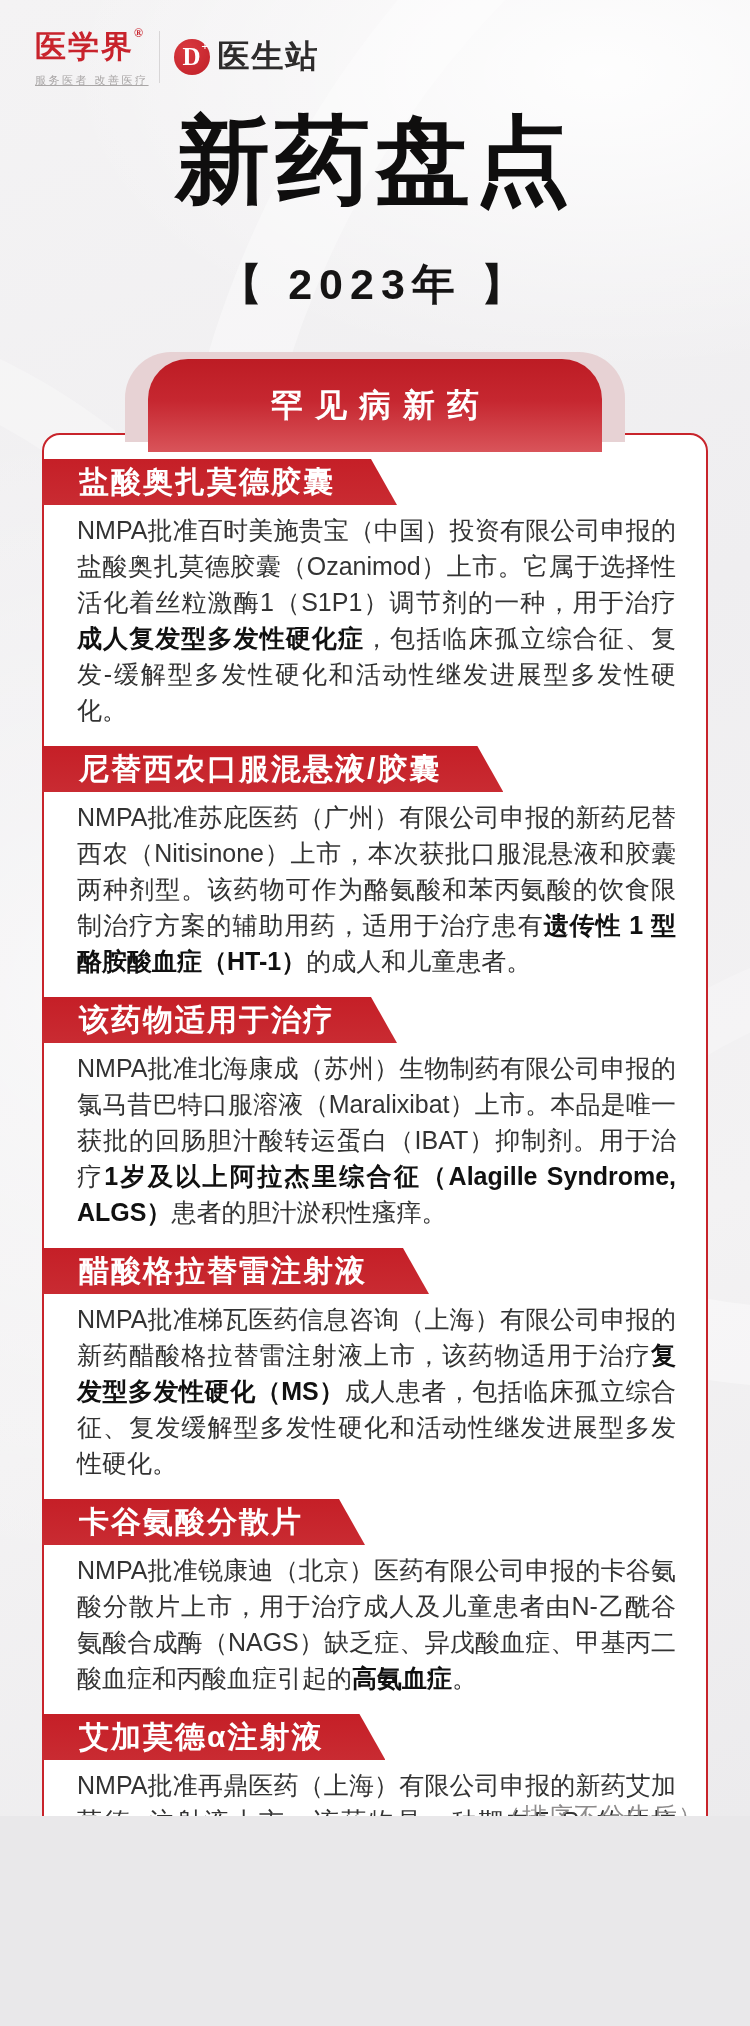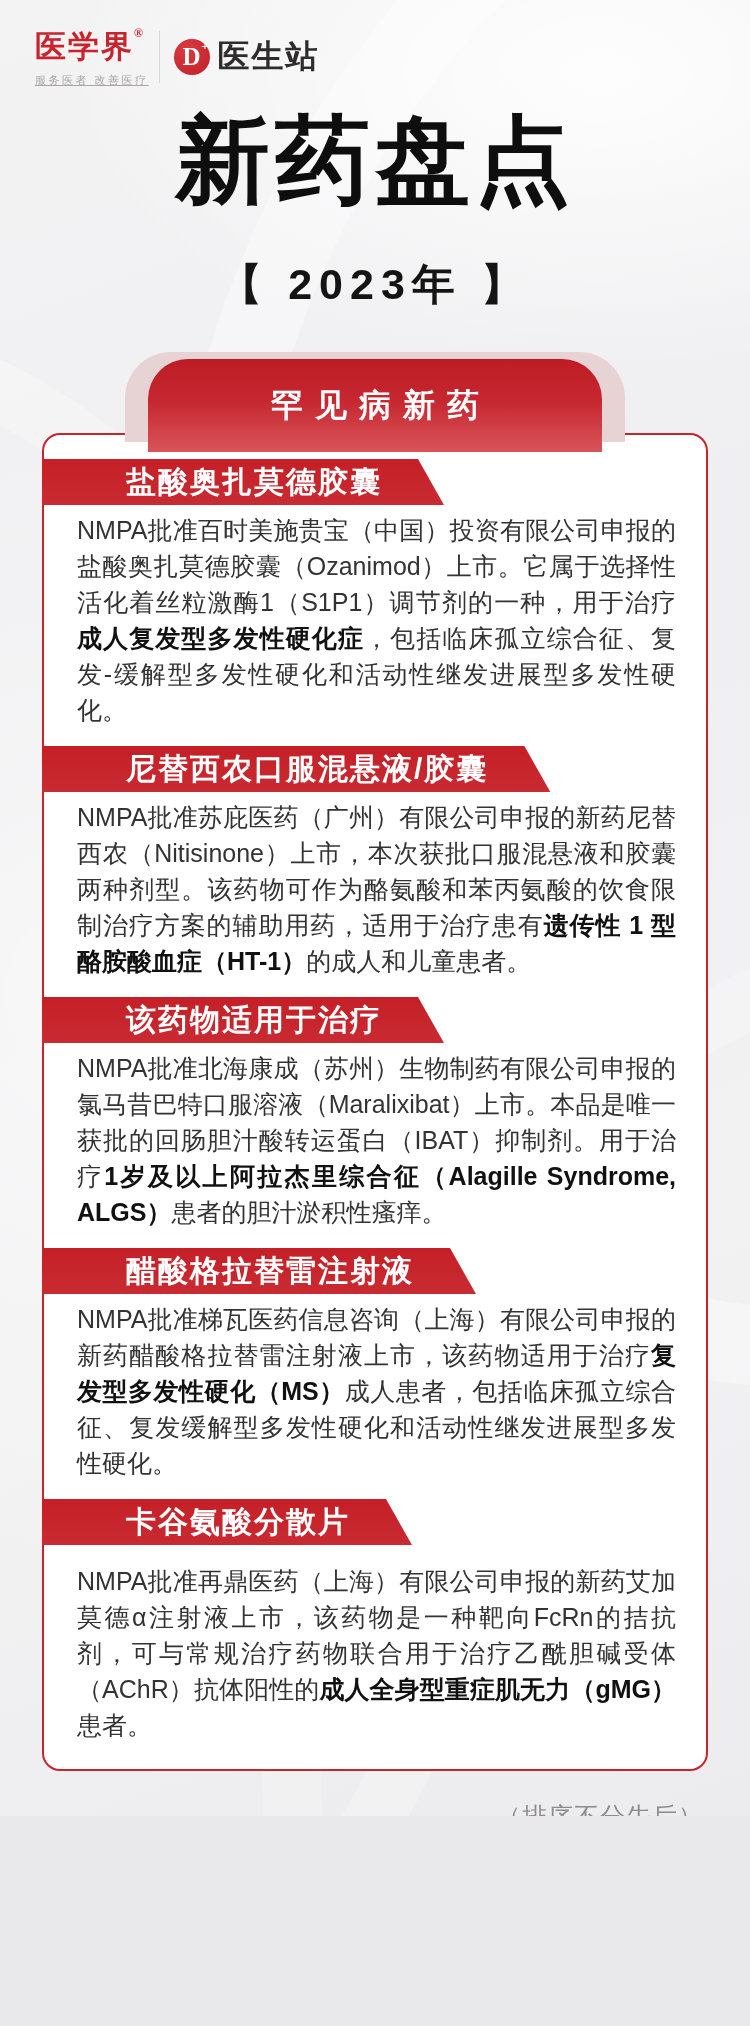--- a/index.html
+++ b/index.html
@@ -50,21 +50,21 @@
 
   
   .card{ position:absolute; left:42px; top:433px; width:666px; z-index:2;
     background:#fff; border:2px solid #c8242b; border-radius:18px;
     padding:24px 0 26px 0; }
   .drug-section{ margin-bottom:18px; }
   .drug-section:last-child{ margin-bottom:0; }
   .sec-banner{ display:inline-block; margin-left:-2px; padding:0 62px 0 37px; height:46px;
     background:linear-gradient(180deg,#c51f27 0%,#c92b32 100%);
     clip-path:polygon(0 0, calc(100% - 26px) 0, 100% 100%, 0 100%); }
-  .sec-title{ color:#fff; font-weight:900; font-size:30px; line-height:46px; letter-spacing:2px;margin-left:47px; }
+  .sec-title{ color:#fff; font-weight:900; font-size:30px; line-height:46px; letter-spacing:2px; }
   .sec-body{ margin:7px 30px 0 33px; font-size:25px; line-height:36px; color:#333;
     text-align:justify; text-justify:inter-character; }
   .sec-body b{ color:#111; font-weight:900; }
 
   
   .order-note{ position:absolute; top:1800px; right:46px; font-size:25px; color:#8d8b8b; letter-spacing:1px; z-index:2;}
   .footer{ position:absolute; left:86px; top:1838px; display:flex; align-items:center; z-index:2; }
   .qr{ width:116px; height:116px; }
   .arrow{ width:0; height:0; border-top:15px solid transparent; border-bottom:15px solid transparent;
     border-left:24px solid #c8232c; margin:0 22px 0 26px; }
@@ -139,23 +139,29 @@
     </div>
     <p class="sec-body">
       <span class="seg-pre">NMPA批准梯瓦医药信息咨询（上海）有限公司申报的新药醋酸格拉替雷注射液上市，该药物适用于治疗</span><b class="seg-bold">复发型多发性硬化（MS）</b><span class="seg-post">成人患者，包括临床孤立综合征、复发缓解型多发性硬化和活动性继发进展型多发性硬化。</span>
     </p>
   </section>
 
   <section class="drug-section">
     <div class="sec-banner">
       <span class="sec-title">卡谷氨酸分散片</span>
     </div>
-  </section>
-
-  <section class="drug-section">
+    <p class="sec-body">
+      <span class="seg-pre">NMPA批准锐康迪（北京）医药有限公司申报的卡谷氨酸分散片上市，用于治疗成人及儿童患者由N-乙酰谷氨酸合成酶（NAGS）缺乏症、异戊酸血症、甲基丙二酸血症和丙酸血症引起的</span><b class="seg-bold">高氨血症</b><span class="seg-post">。</span>
+    </p>
+  </section>
+
+  <section class="drug-section">
+    <div class="sec-banner">
+      <span class="sec-title">艾加莫德α注射液</span>
+    </div>
     <p class="sec-body">
       <span class="seg-pre">NMPA批准再鼎医药（上海）有限公司申报的新药艾加莫德α注射液上市，该药物是一种靶向FcRn的拮抗剂，可与常规治疗药物联合用于治疗乙酰胆碱受体（AChR）抗体阳性的</span><b class="seg-bold">成人全身型重症肌无力（gMG）</b><span class="seg-post">患者。</span>
     </p>
   </section>
 </div>
   </main>
 
   <div class="order-note">（排序不分先后）</div>
 
   <footer class="footer">

